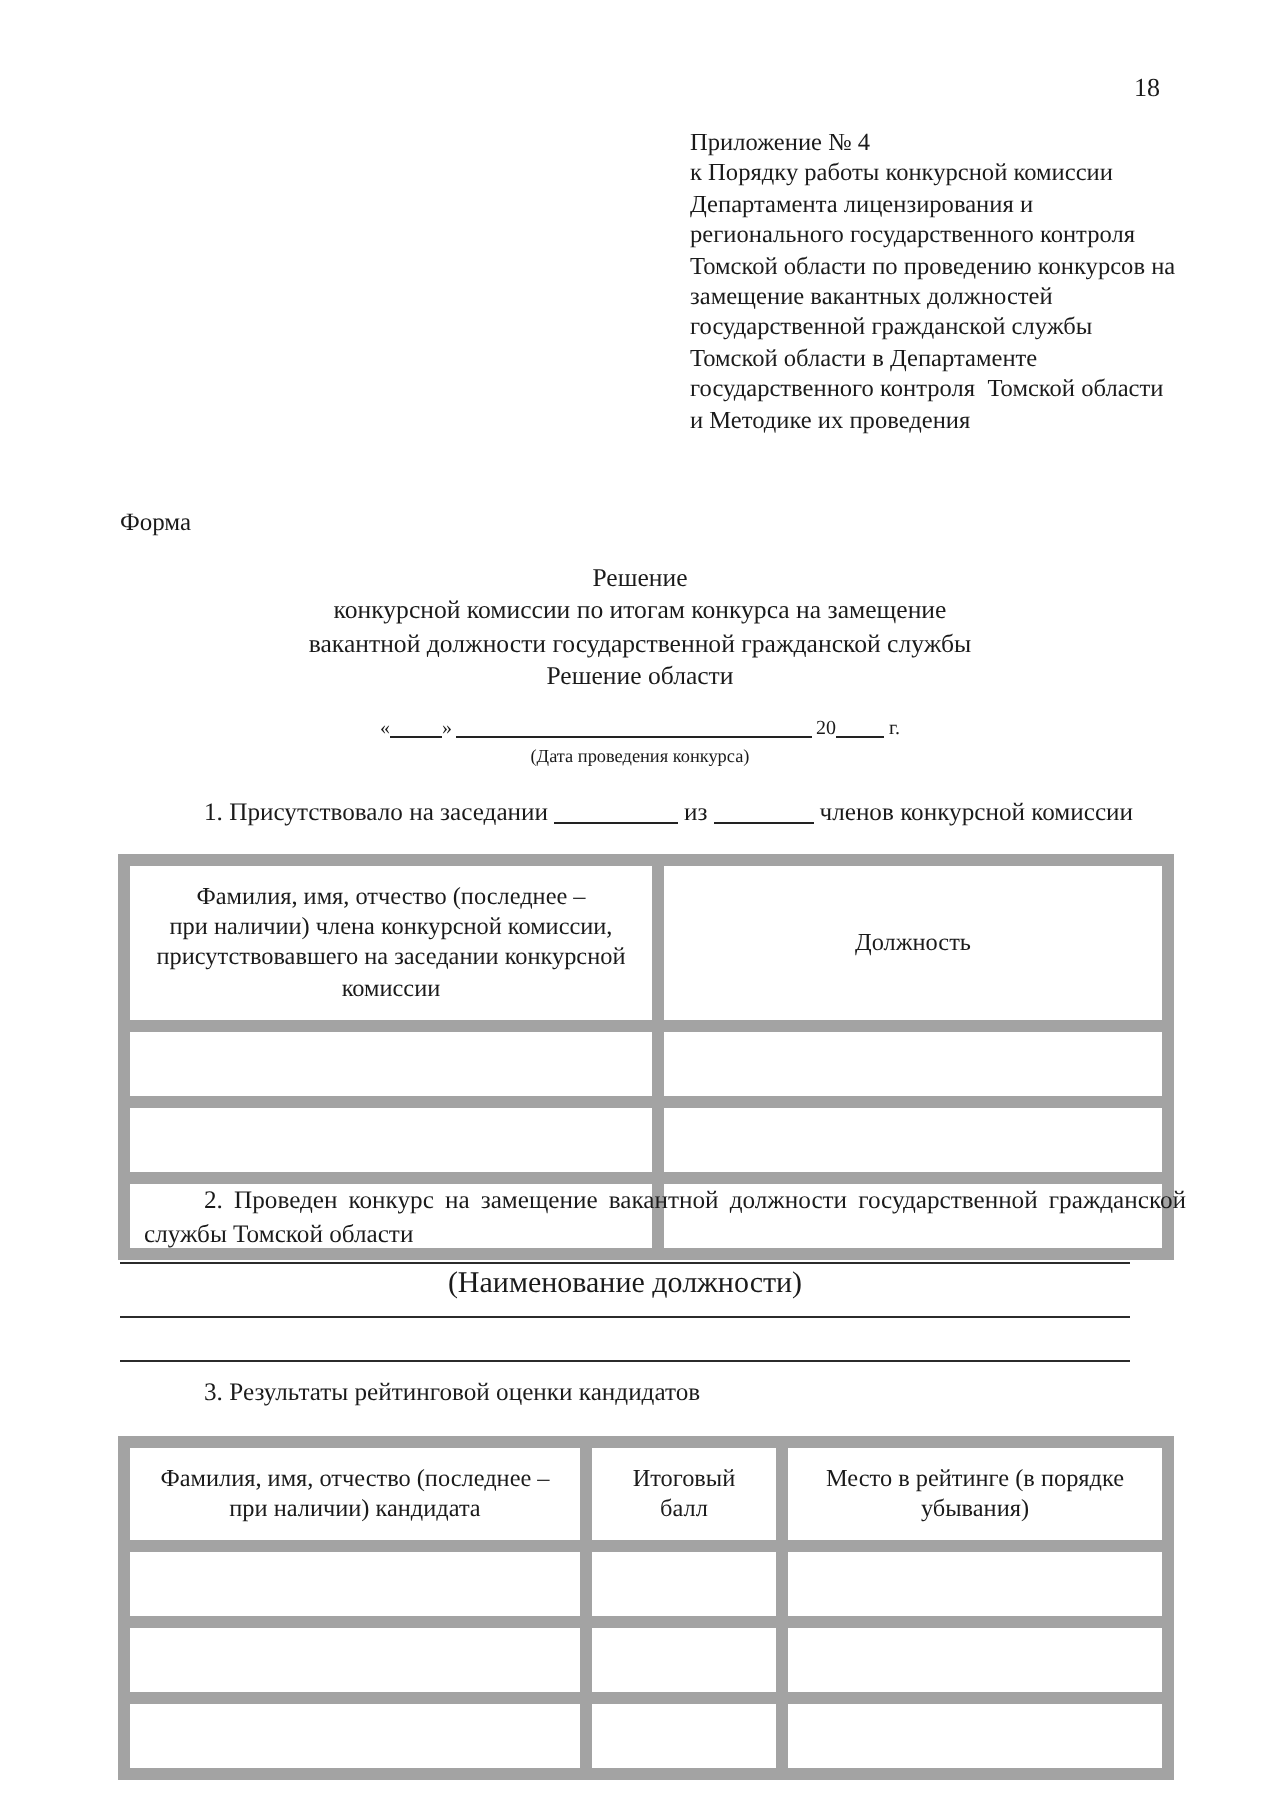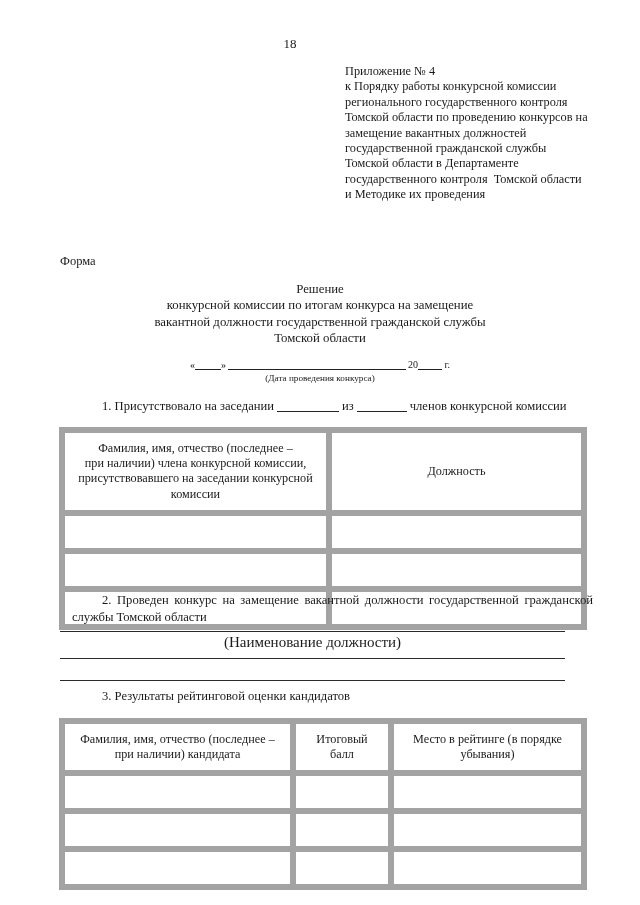--- a/index.html
+++ b/index.html
@@ -22,21 +22,21 @@
     height: 905px;
     background: #ffffff;
   }
 
   
   .page-number {
     position: absolute;
     top: 36px;
     left: 0;
     width: 580px;
-    text-align: center;
+    text-align: right;
     font-size: 13px;
     line-height: 16px;
   }
 
   
   .appendix-block {
     position: absolute;
     top: 64px;
     left: 345px;
     width: 270px;
@@ -187,36 +187,37 @@
 </head>
 <body>
 
 <div class="page">
 
   <div class="page-number">18</div>
 
   <div class="appendix-block">
     <span class="ln">Приложение № 4</span>
     <span class="ln">к Порядку работы конкурсной комиссии</span>
+    <span class="ln">Департамента лицензирования и</span>
     <span class="ln">регионального государственного контроля</span>
     <span class="ln">Томской области по проведению конкурсов на</span>
     <span class="ln">замещение вакантных должностей</span>
     <span class="ln">государственной гражданской службы</span>
     <span class="ln">Томской области в Департаменте</span>
     <span class="ln">государственного контроля  Томской области</span>
     <span class="ln">и Методике их проведения</span>
   </div>
 
   <div class="form-label">Форма</div>
 
   <div class="doc-title">
     <span class="ln">Решение</span>
     <span class="ln">конкурсной комиссии по итогам конкурса на замещение</span>
     <span class="ln">вакантной должности государственной гражданской службы</span>
-    <span class="ln">Томской области</span>
+    <span class="ln">Решение области</span>
   </div>
 
   <div class="date-line">
     <span class="quote-open">«</span><span class="fill-sm"></span><span class="quote-close">»</span><span class="fill-date"></span><span>20</span><span class="fill-year"></span>
     <span>г.</span>
   </div>
   <div class="date-caption">(Дата проведения конкурса)</div>
 
   <div class="para para-1">
     <span>1.</span>

